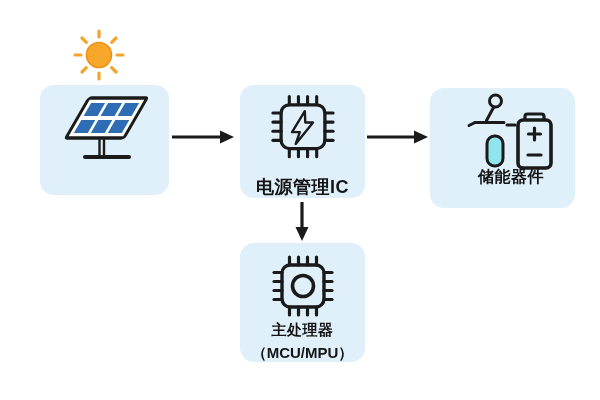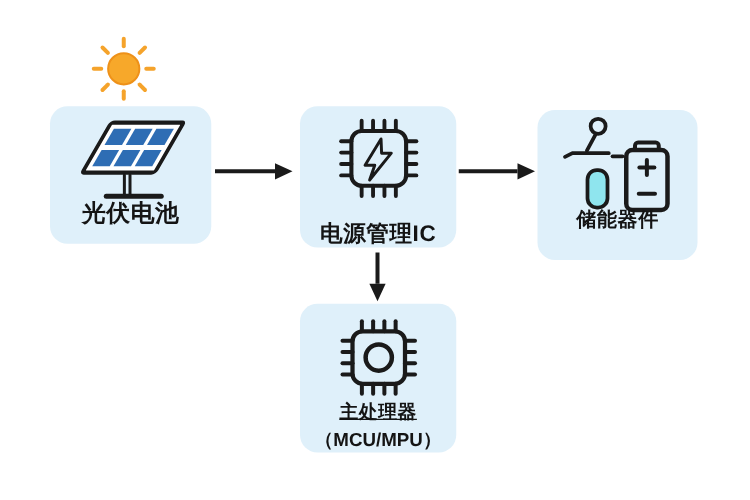--- a/index.html
+++ b/index.html
@@ -6,28 +6,28 @@
   .canvas{
     position:relative;width:600px;height:400px;background:#ffffff;overflow:hidden;
     font-family:"Liberation Sans","DejaVu Sans",sans-serif;color:#141414;
   }
   .node{
     position:absolute;background:#dff0fa;border-radius:14px;
     display:flex;flex-direction:column;align-items:center;
   }
   .node-pv{left:40px;top:85px;width:129px;height:110px;}
   .node-pmic{left:240px;top:85px;width:125px;height:113px;}
-  .node-storage{left:430px;top:88px;width:128px;height:120px;}
+  .node-storage{left:430px;top:88px;width:128px;height:120px;padding-left:17px;}
   .node-processor{left:240px;top:243px;width:125px;height:119px;}
   .lbl{font-weight:bold;text-align:center;line-height:1.15;letter-spacing:0.5px;white-space:nowrap;}
   .lbl-pv{font-size:19px;margin-top:1px;}
   .lbl-pmic{font-size:18px;margin-top:16px;}
   .lbl-storage-1{font-size:16px;margin-top:-3px;}
   .lbl-storage-2{font-size:13.5px;margin-top:2px;letter-spacing:0;}
-  .lbl-proc-1{font-size:15px;margin-top:2px;text-decoration:underline;}
+  .lbl-proc-1{font-size:15px;margin-top:2px;}
   .lbl-proc-2{font-size:15px;margin-top:6px;letter-spacing:0;text-align:right;}
   .abs{position:absolute;}
   .icon-sun{left:72px;top:28px;}
   .arrow-1{left:170px;top:127px;}
   .arrow-2{left:366px;top:127px;}
   .arrow-3{left:292px;top:200px;}
   .ic-panel{margin-top:11px;}
   .ic-chip-bolt{margin-top:7px;}
   .ic-storage{margin-top:3px;}
   .ic-chip-circle{margin-top:10px;}
@@ -65,21 +65,20 @@
             <rect x="39" y="22" width="14" height="13"></rect>
           </g>
         </g>
       </g>
       <g stroke="#1a1a1a" stroke-linecap="round">
         <line x1="40.5" y1="44" x2="40.5" y2="59" stroke-width="2.4"></line>
         <line x1="45" y1="44" x2="45" y2="59" stroke-width="2.4"></line>
         <line x1="26" y1="61" x2="70" y2="61" stroke-width="4"></line>
       </g>
     </svg>
-    <div class="lbl lbl-pv">光伏电池</div>
   </div>
 
   <div class="node node-pmic">
     <svg class="ic-chip-bolt" width="76" height="76" viewBox="0 0 76 76">
       <g stroke="#1a1a1a" stroke-width="3.4" stroke-linecap="round">
         <line x1="23" y1="5" x2="23" y2="14"></line>
           <line x1="33" y1="5" x2="33" y2="14"></line>
         <line x1="43" y1="5" x2="43" y2="14"></line>
           <line x1="53" y1="5" x2="53" y2="14"></line>
         <line x1="23" y1="62" x2="23" y2="71"></line>

